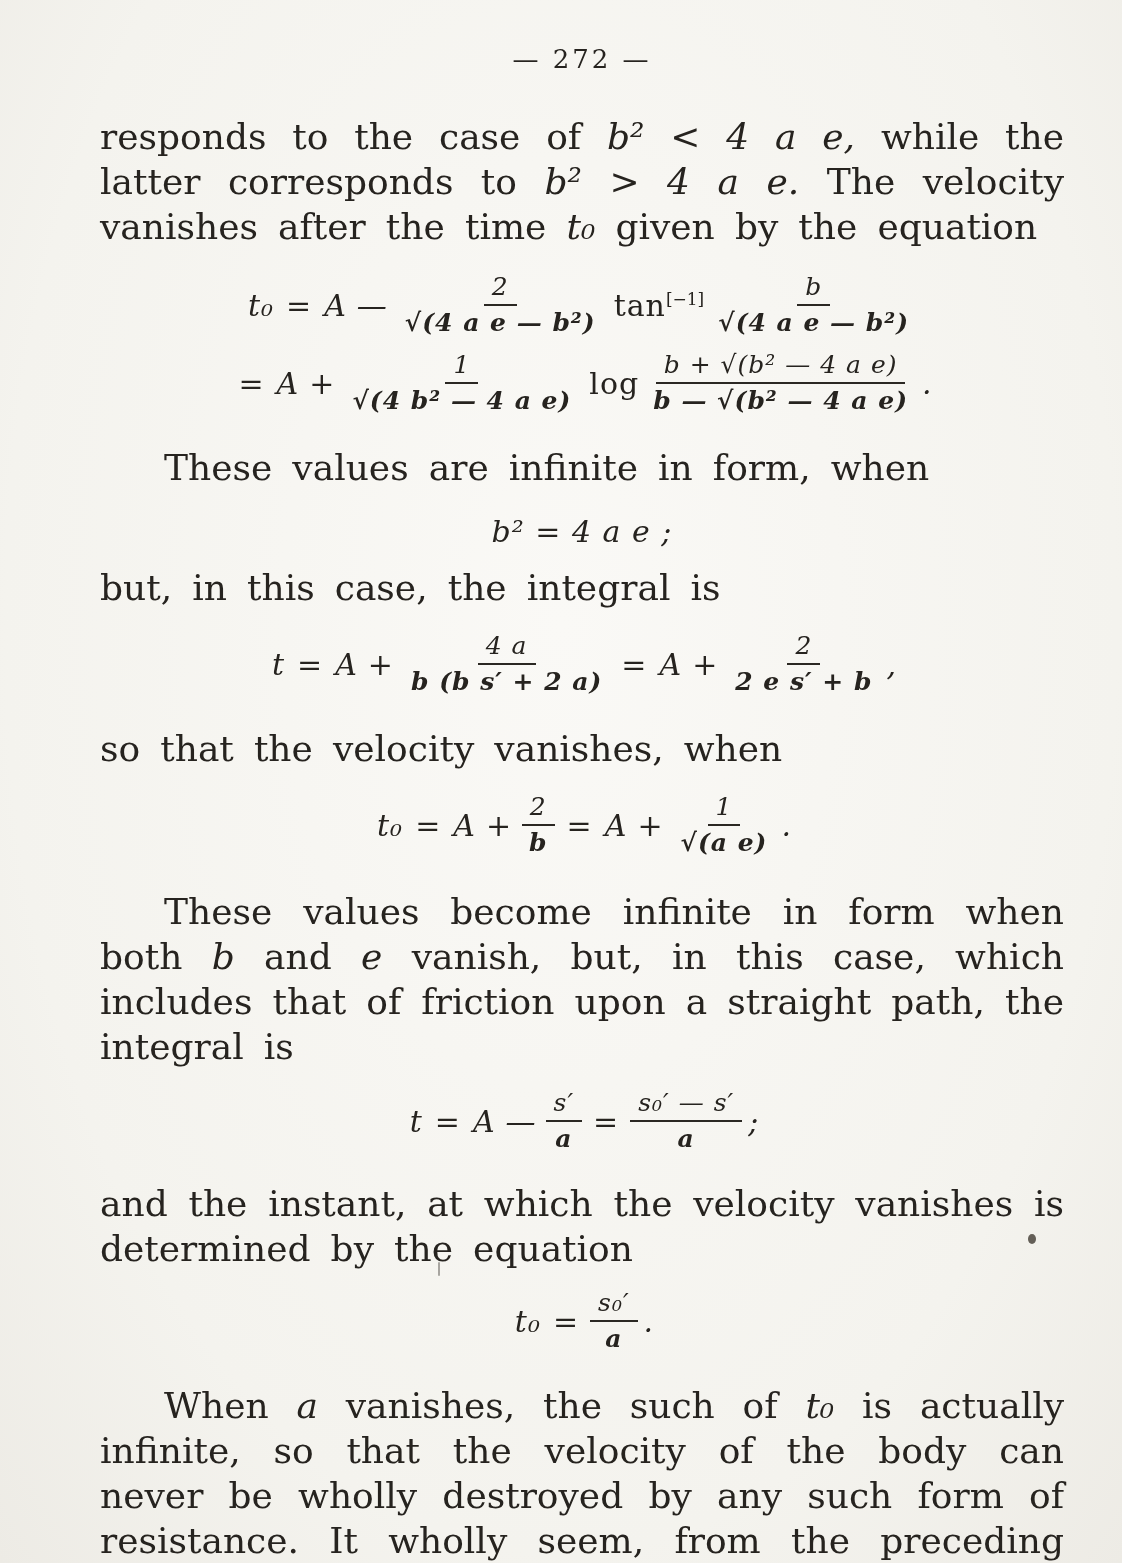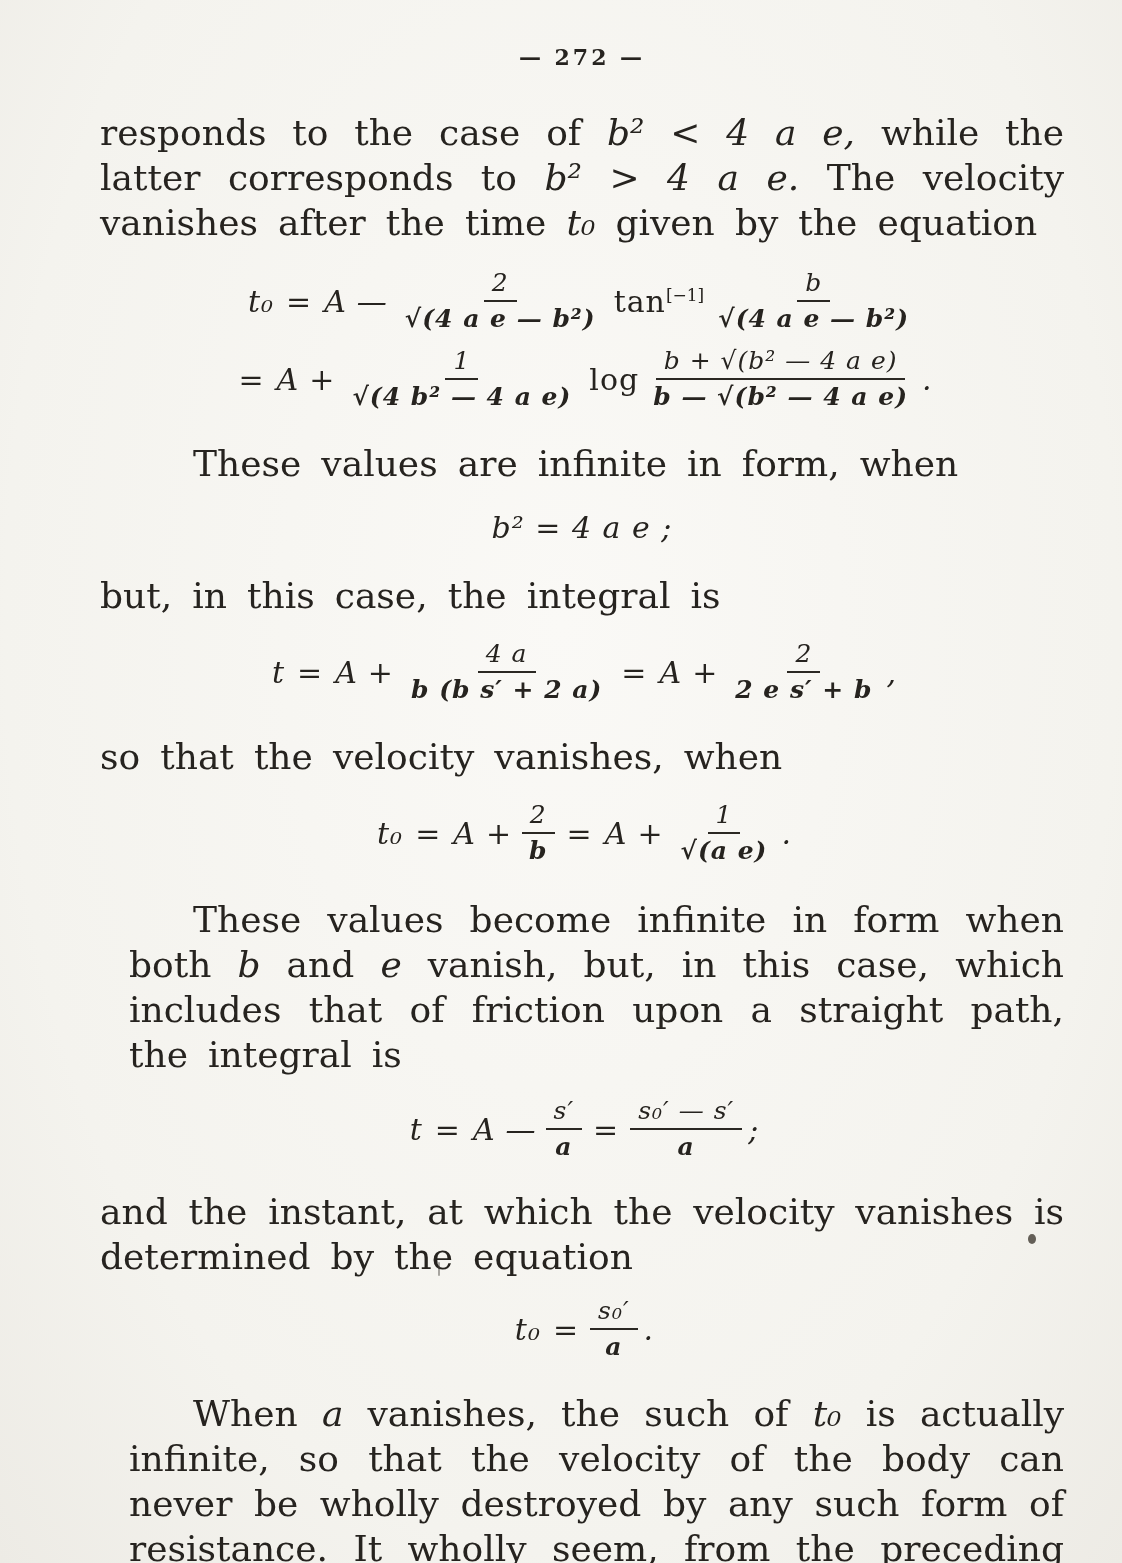--- a/index.html
+++ b/index.html
@@ -15,32 +15,32 @@
     margin: 0 auto;
     background: #f6f5f1;
     background-image: radial-gradient(ellipse at 50% 40%, #faf9f6 0%, #f4f3ee 70%, #edebe5 100%);
     color: #26231f;
     box-sizing: border-box;
     padding: 44px 58px 0 100px;
     overflow: hidden;
   }
   .pageno {
     text-align: center;
-    font-size: 22px;
+    font-size: 26px;
     letter-spacing: 3px;
-    font-weight: 700;
+    font-weight: 400;
   }
   .body-p {
     margin: 0;
     font-size: 36px;
     line-height: 45px;
     text-align: justify;
     word-spacing: 0.24em;
   }
-  .indent { text-indent: 64px; margin-left: 29px; }
+  .indent { text-indent: 64px; }
   .var { font-style: italic; }
   .eq {
     display: flex;
     justify-content: center;
     align-items: center;
     font-style: italic;
     font-size: 30px;
     letter-spacing: 1px;
   }
   .eq .tok { margin: 0 5px; white-space: nowrap; }
@@ -117,21 +117,21 @@
     </span>
     <span class="punct">.</span>
   </div>
 
   <p class="body-p indent" style="margin-top:28px"><span>These values are infinite in form, when</span></p>
 
   <div class="eq" style="margin-top:24px">
     <span class="tok">b² = 4 a e ;</span>
   </div>
 
-  <p class="body-p" style="margin-top:28px"><span>but, in this case, the integral is</span></p>
+  <p class="body-p" style="margin-top:16px"><span>but, in this case, the integral is</span></p>
 
   <div class="eq" style="margin-top:20px">
     <span class="tok">t</span>
     <span class="tok rel">=</span>
     <span class="tok">A</span>
     <span class="tok">+</span>
     <span class="frac">
       <span class="num">4 a</span>
       <span class="den">b (b s′ + 2 a)</span>
     </span>

